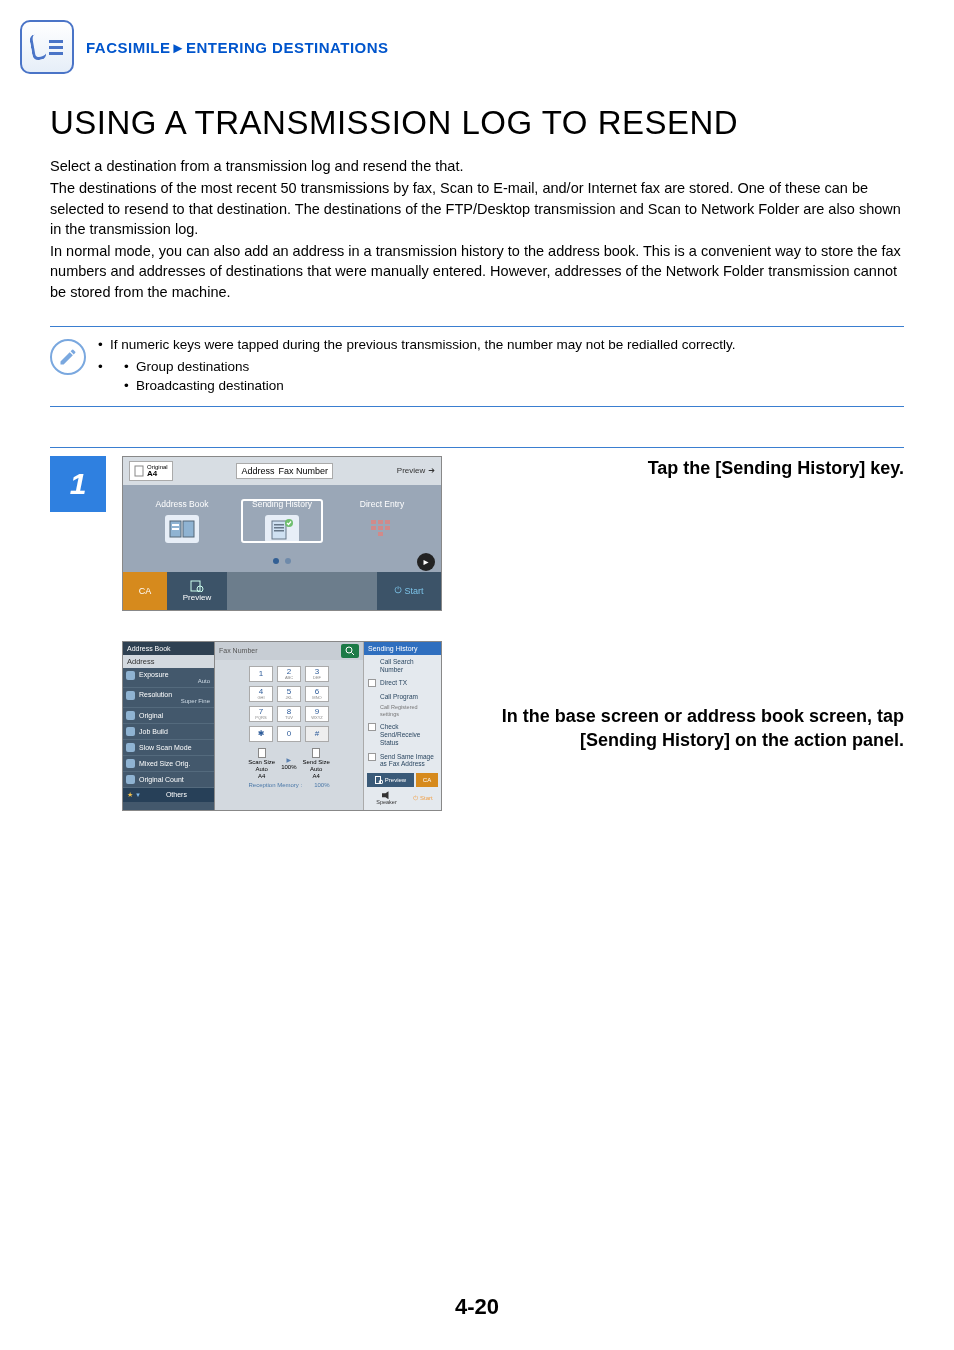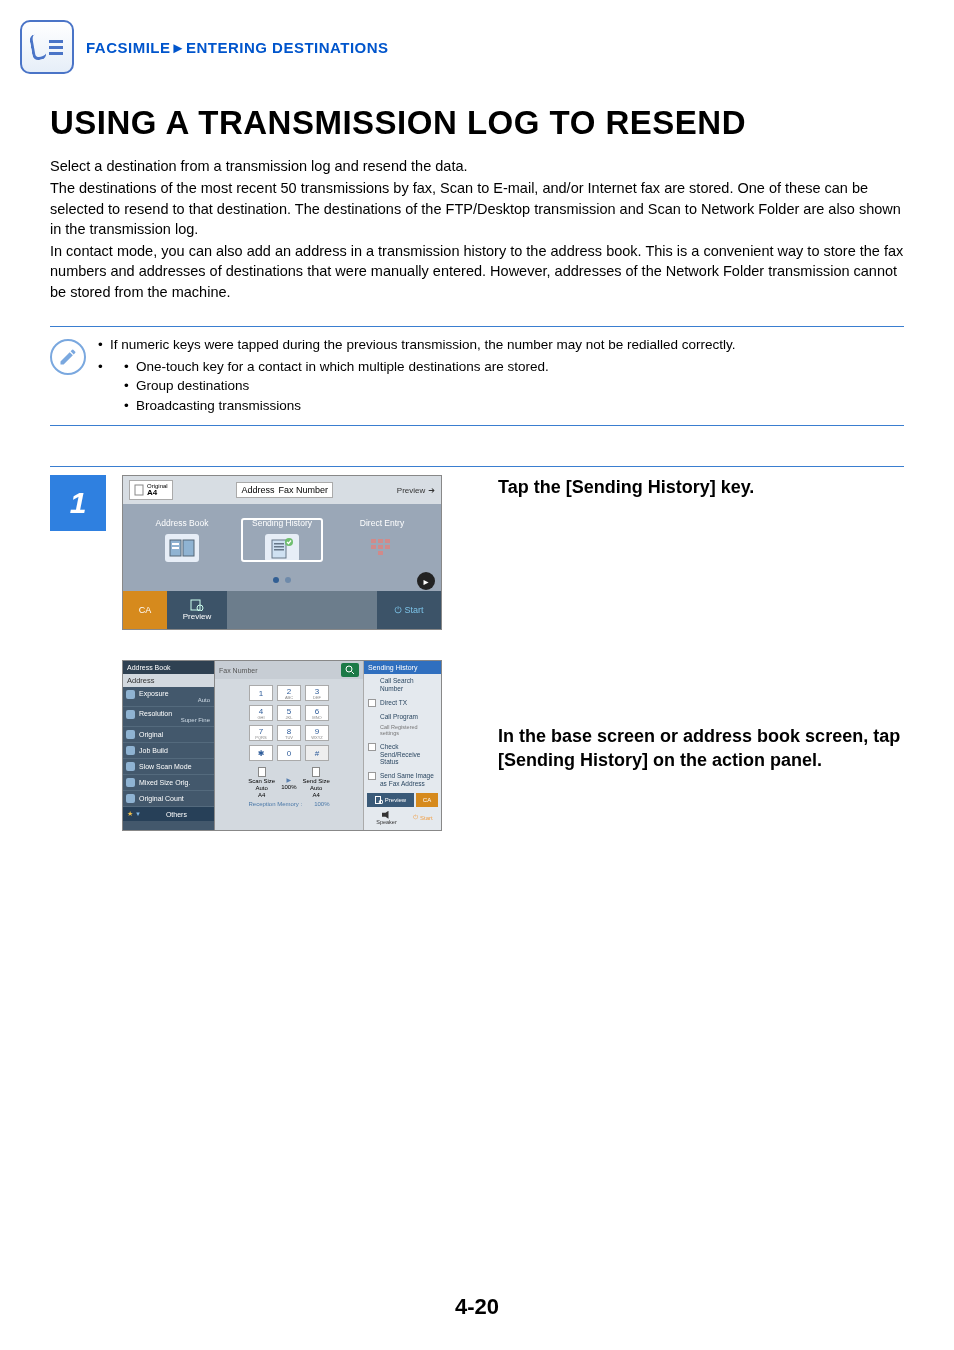--- a/index.html
+++ b/index.html
@@ -53,21 +53,21 @@
     color: #0055cc;
     font-weight: bold;
     font-size: 15px;
     letter-spacing: .5px;
   }
   .content {
     padding: 30px 50px 0 50px;
   }
   h1 {
     font-size: 33px;
-    font-weight: bold;
+    font-weight: normal;
     letter-spacing: .5px;
     margin-bottom: 14px;
   }
   .intro p {
     font-size: 14.5px;
     line-height: 1.4;
     margin-bottom: 2px;
   }
   .note-block {
     margin-top: 24px;
@@ -121,20 +121,21 @@
   }
   .mode-label {
     font-weight: bold;
     font-size: 14px;
     margin-bottom: 14px;
   }
   .step-title {
     font-weight: bold;
     font-size: 18px;
     line-height: 1.35;
+    text-align: right;
   }
   
   .panel-easy {
     width: 320px;
     border: 1px solid #888;
     background: #bfc8d2;
     font-size: 9px;
     margin-bottom: 30px;
   }
   .pe-top {
@@ -304,38 +305,37 @@
   </div>
   <div class="breadcrumb">
     <span>FACSIMILE</span><span>►</span><span>ENTERING DESTINATIONS</span>
   </div>
 </div>
 
 <div class="content">
   <h1>USING A TRANSMISSION LOG TO RESEND</h1>
 
   <div class="intro">
-    <p>Select a destination from a transmission log and resend the data.</p>
+    <p>Select a destination from a transmission log and resend the that.</p>
     <p>The destinations of the most recent 50 transmissions by fax, Scan to E-mail, and/or Internet fax are stored. One of these can be selected to resend to that destination. The destinations of the FTP/Desktop transmission and Scan to Network Folder are also shown in the transmission log.</p>
-    <p>In contact mode, you can also add an address in a transmission history to the address book. This is a convenient way to store the fax numbers and addresses of destinations that were manually entered. However, addresses of the Network Folder transmission cannot be stored from the machine.</p>
+    <p>In normal mode, you can also add an address in a transmission history to the address book. This is a convenient way to store the fax numbers and addresses of destinations that were manually entered. However, addresses of the Network Folder transmission cannot be stored from the machine.</p>
   </div>
 
   <div class="note-block">
     <div class="note-icon">
       <svg viewBox="0 0 24 24">
           <path d="M3 17.25V21h3.75L17.81 9.94l-3.75-3.75L3 17.25zM20.71 7.04a1 1 0 0 0 0-1.41l-2.34-2.34a1 1 0 0 0-1.41 0l-1.83 1.83 3.75 3.75 1.83-1.83z" fill="#7aa8df"></path>
         </svg>
     </div>
     <ul class="note-list">
       <li>If numeric keys were tapped during the previous transmission, the number may not be redialled correctly.</li>
       <li>
         <ul class="note-sub">
-          <li>One-touch key for a contact in which multiple destinations are stored.</li>
           <li>Group destinations</li>
-          <li>Broadcasting transmissions</li>
+          <li>Broadcasting destination</li>
         </ul>
       </li>
     </ul>
   </div>
 
   <hr class="hr-top">
 
   <div class="step-row">
     <div class="step-badge">1</div>
 

